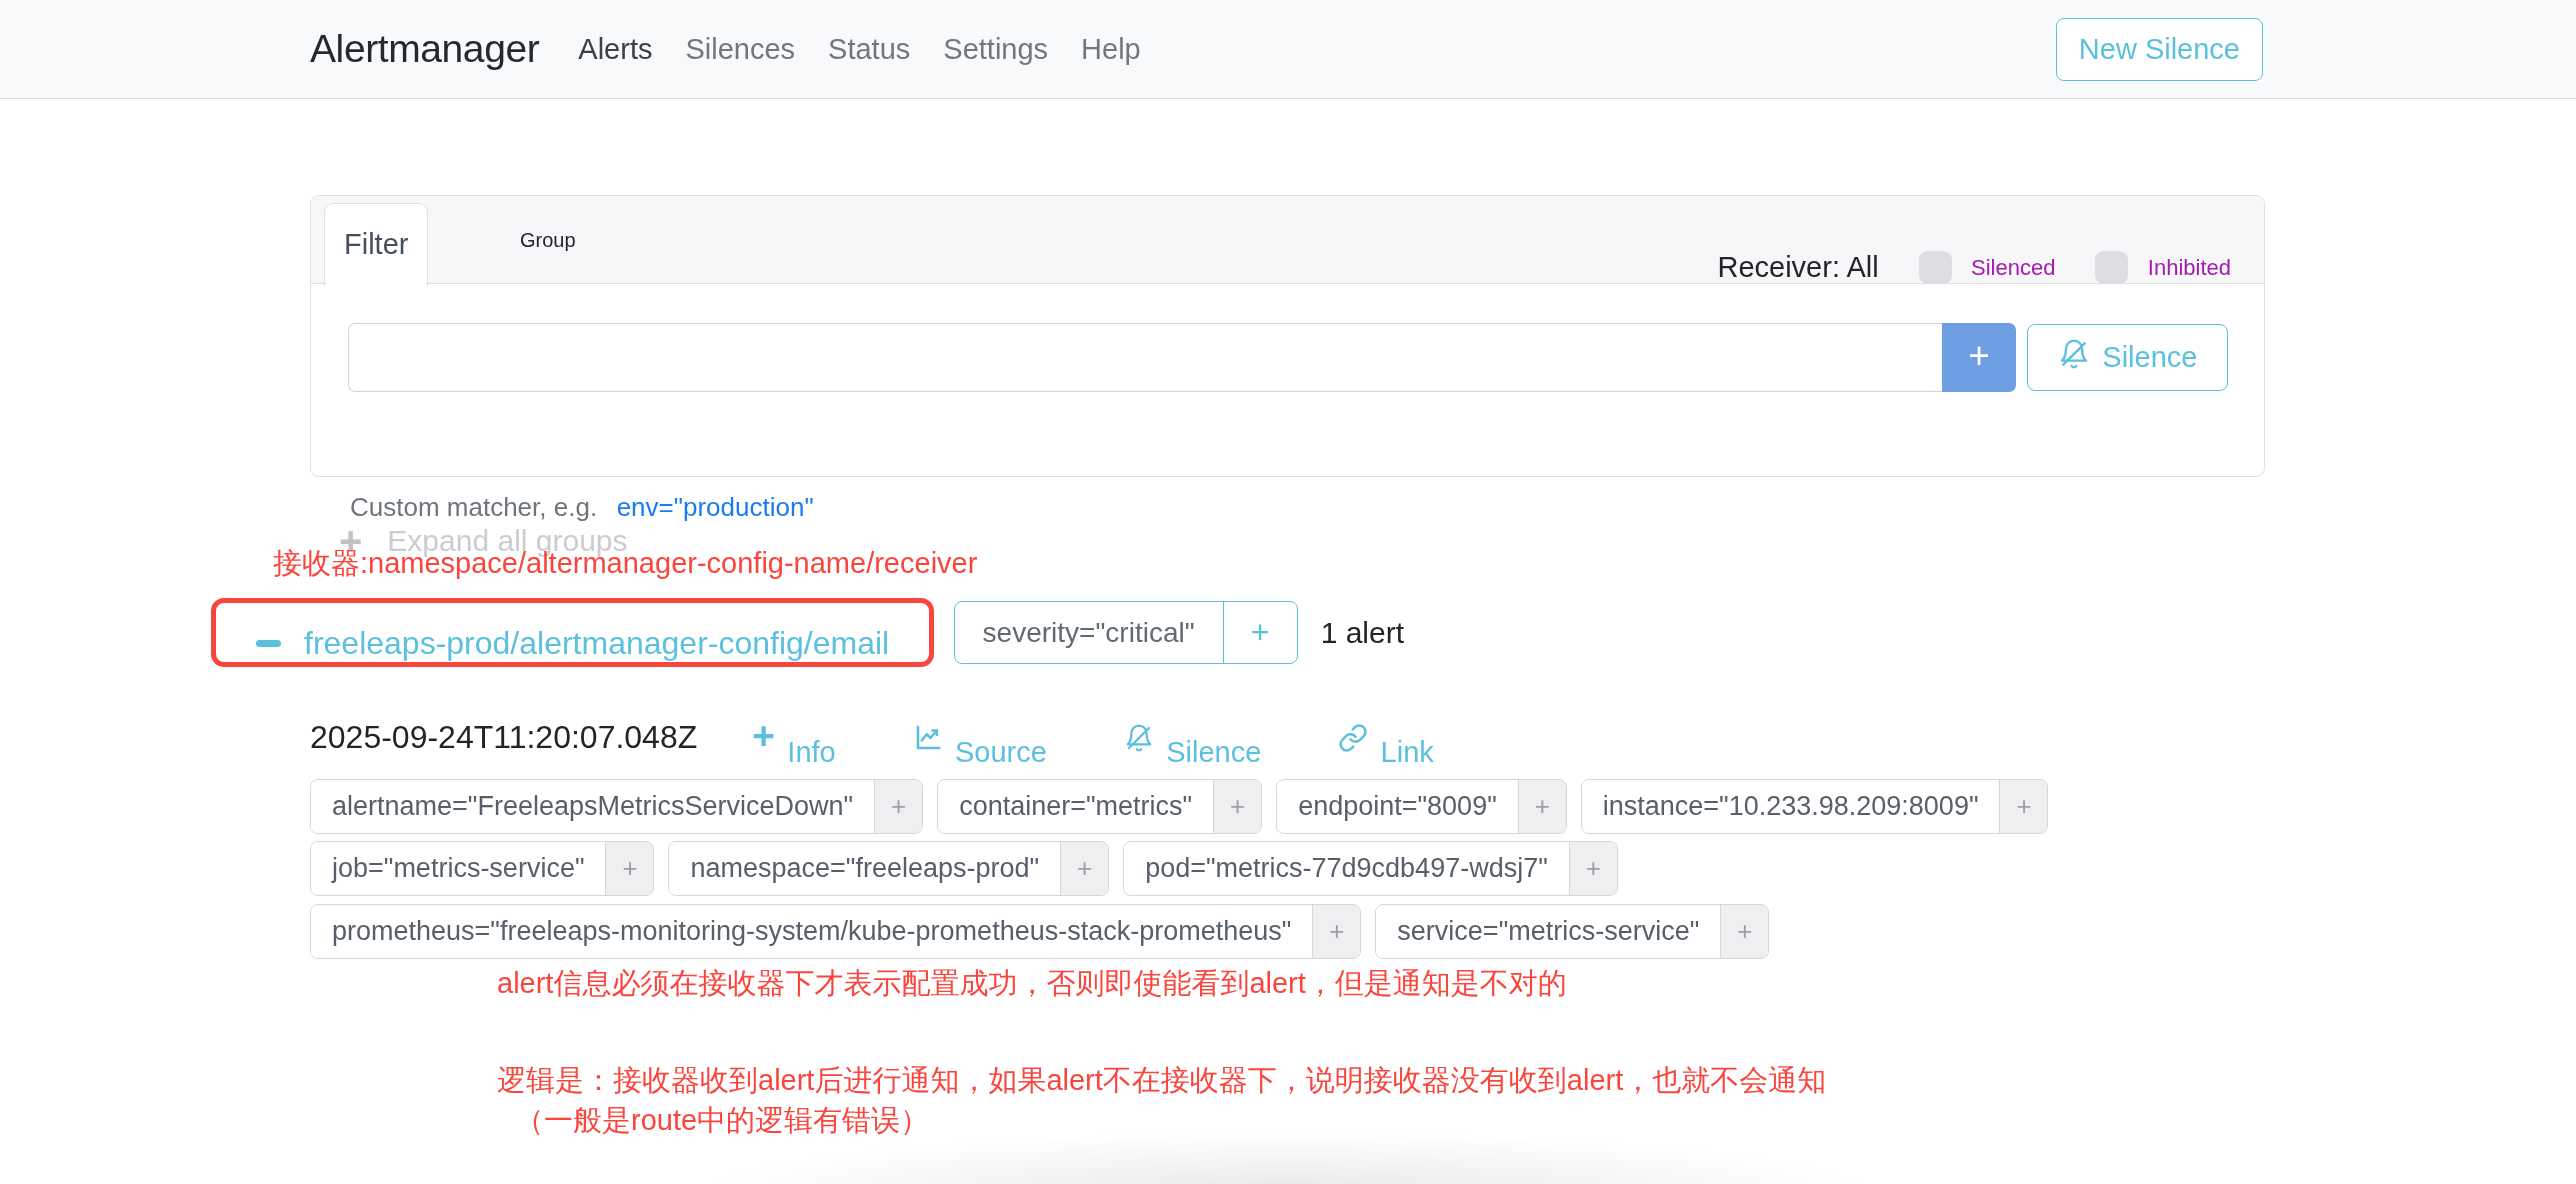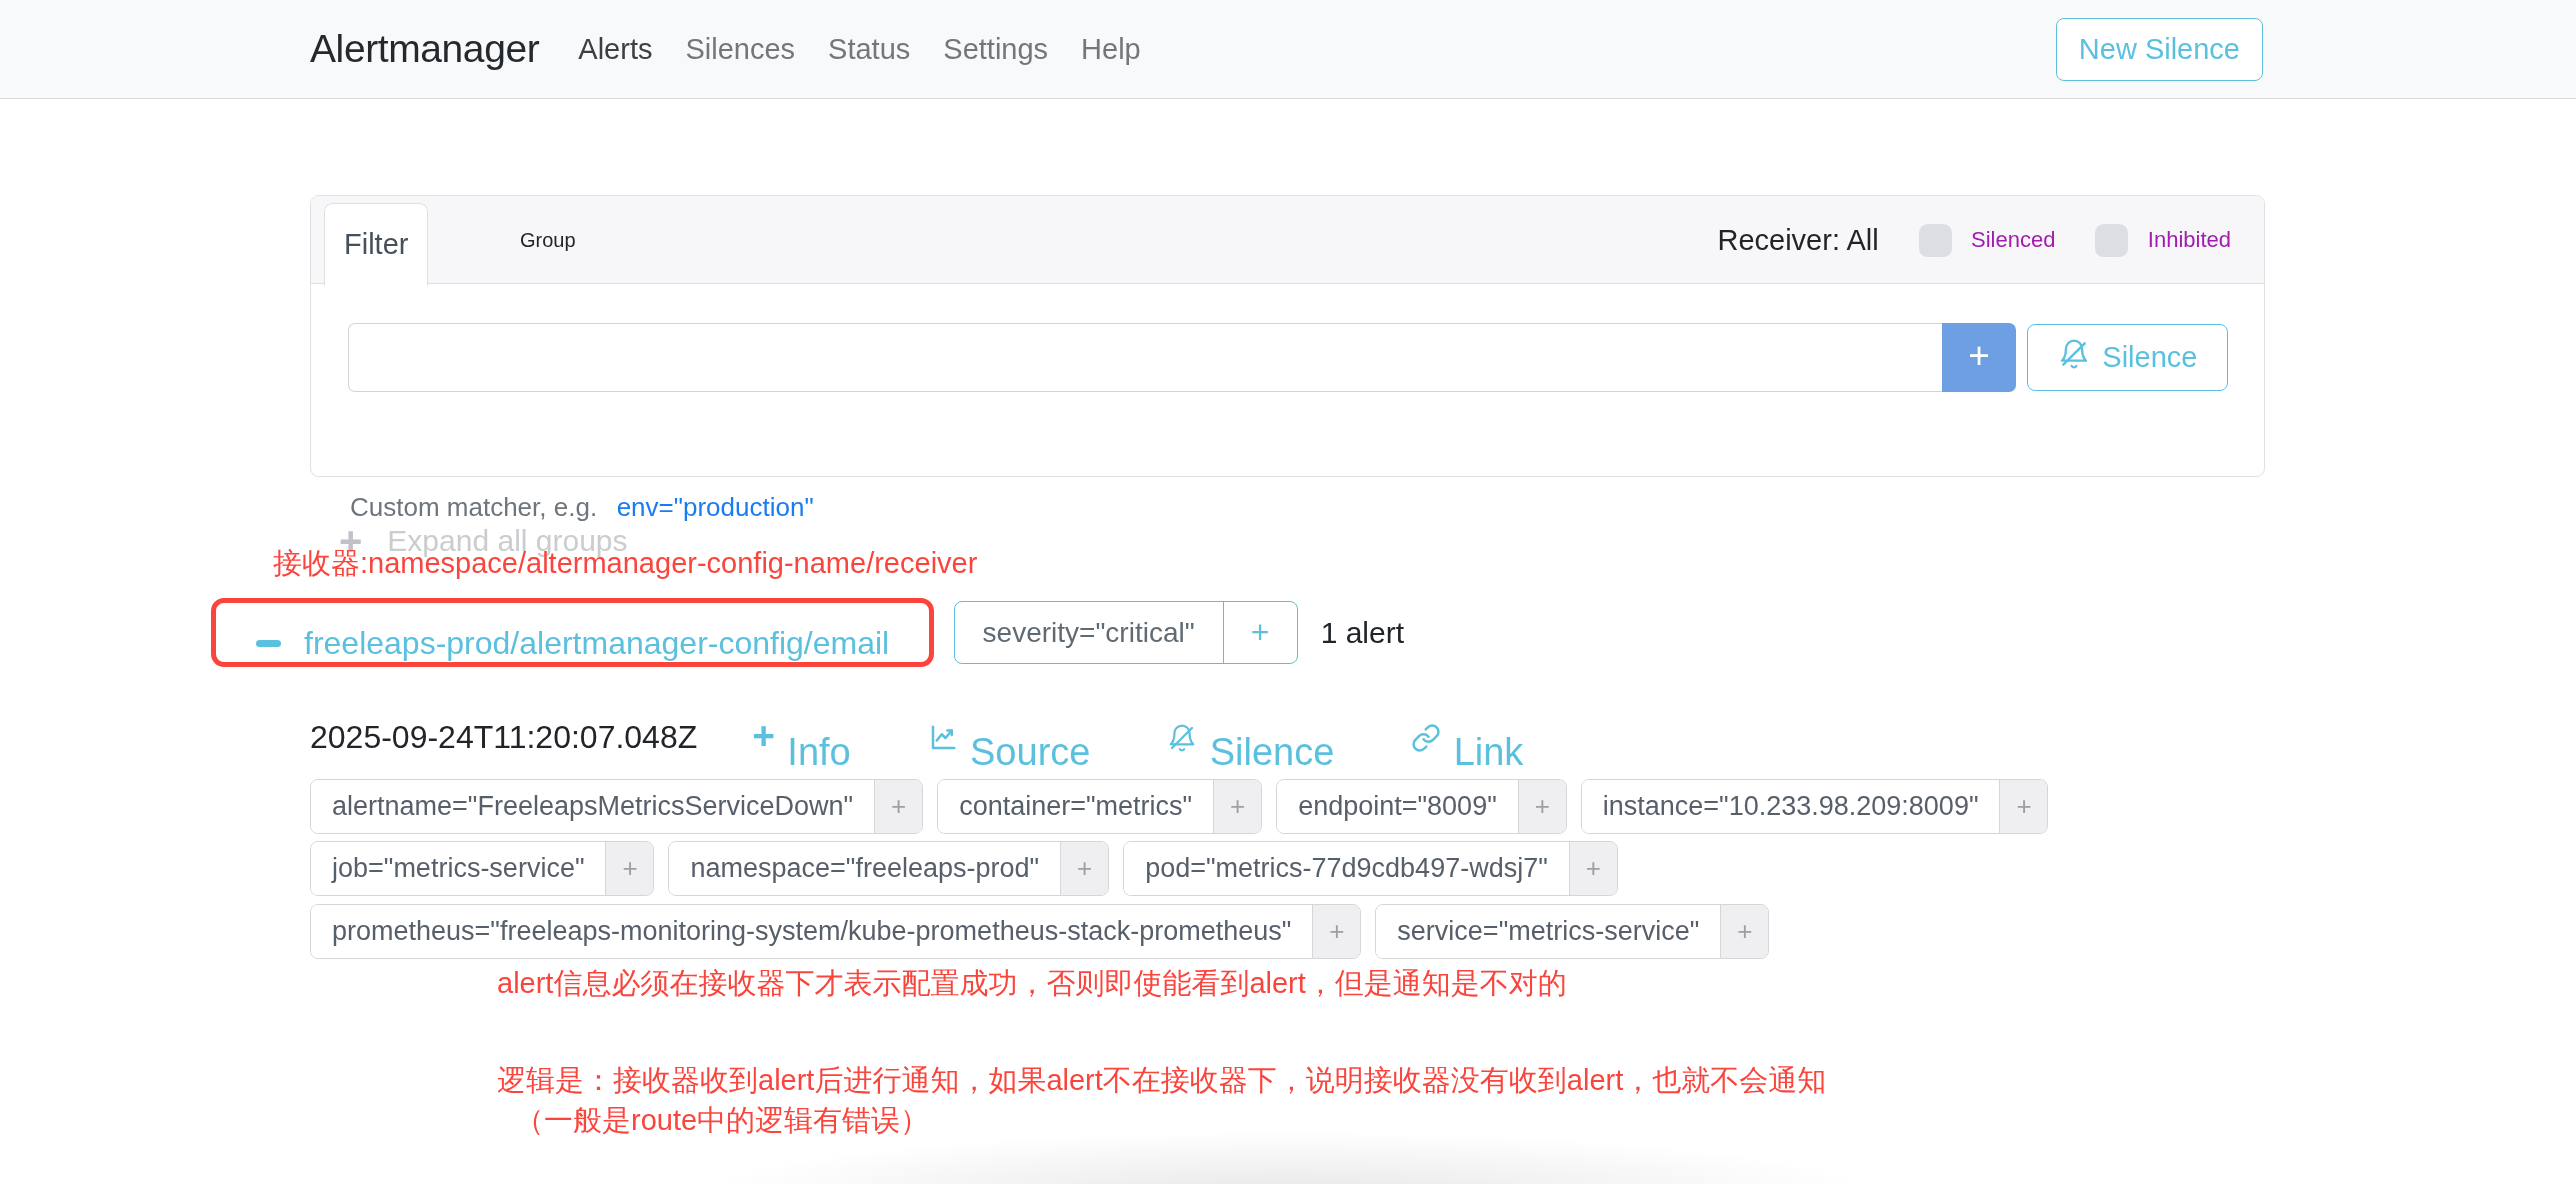--- a/index.html
+++ b/index.html
@@ -50,21 +50,21 @@
     padding: 0 19px; display: flex; align-items: center;
     font-size: 29px; color: #46505a; cursor: pointer; z-index: 2;
   }
   .tab-group {
     position: absolute; left: 170px; top: 0; height: 88px;
     padding: 0 39px; display: flex; align-items: center;
     font-size: 20px; color: #212529; cursor: pointer;
   }
   .header-controls {
     position: absolute; right: 33px; top: 0; height: 88px;
-    display: flex; align-items: center; gap: 40px;
+    display: flex; align-items: flex-end; gap: 40px;
   }
   .receiver-label { font-size: 29px; color: #212529; cursor: pointer; }
   .check-group { display: flex; align-items: center; gap: 19.4px; cursor: pointer; }
   .checkbox {
     width: 33px; height: 33px; border-radius: 8.8px; background: #dcdee1;
   }
   .check-label { font-size: 22px; color: #a21caf; }
 
   .panel-body { position: relative; height: 192px; }
   .matcher-input {
@@ -131,21 +131,21 @@
   .alert-count { margin-left: 23px; font-size: 30px; color: #212529; font-weight: 500; }
 
   
   .alert-head {
     position: absolute; left: 310px; top: 713px; height: 49px;
     display: flex; align-items: center;
   }
   .timestamp { font-size: 32px; color: #212529; }
   .alert-actions { display: flex; align-items: center; margin-left: 55px; gap: 77px; }
   .action { display: flex; align-items: center; gap: 12.3px; color: #5bc0de; cursor: pointer; }
-  .action-label { font-size: 38px; margin-top: 30px; }
+  .action-label { font-size: 29px; margin-top: 30px; }
   .action .plus-glyph { font-size: 39px; font-weight: 700; line-height: 1; padding-bottom: 3.5px; }
   .action svg { display: block; }
 
   .labels-row { position: absolute; left: 310px; display: flex; gap: 14px; }
   .labels-row-1 { top: 779px; }
   .labels-row-2 { top: 841px; }
   .labels-row-3 { top: 904px; }
   .label-chip {
     height: 55px; border: 1.8px solid #d6d6d8; border-radius: 8px; background: #fff;
     display: flex; align-items: stretch; overflow: hidden;

